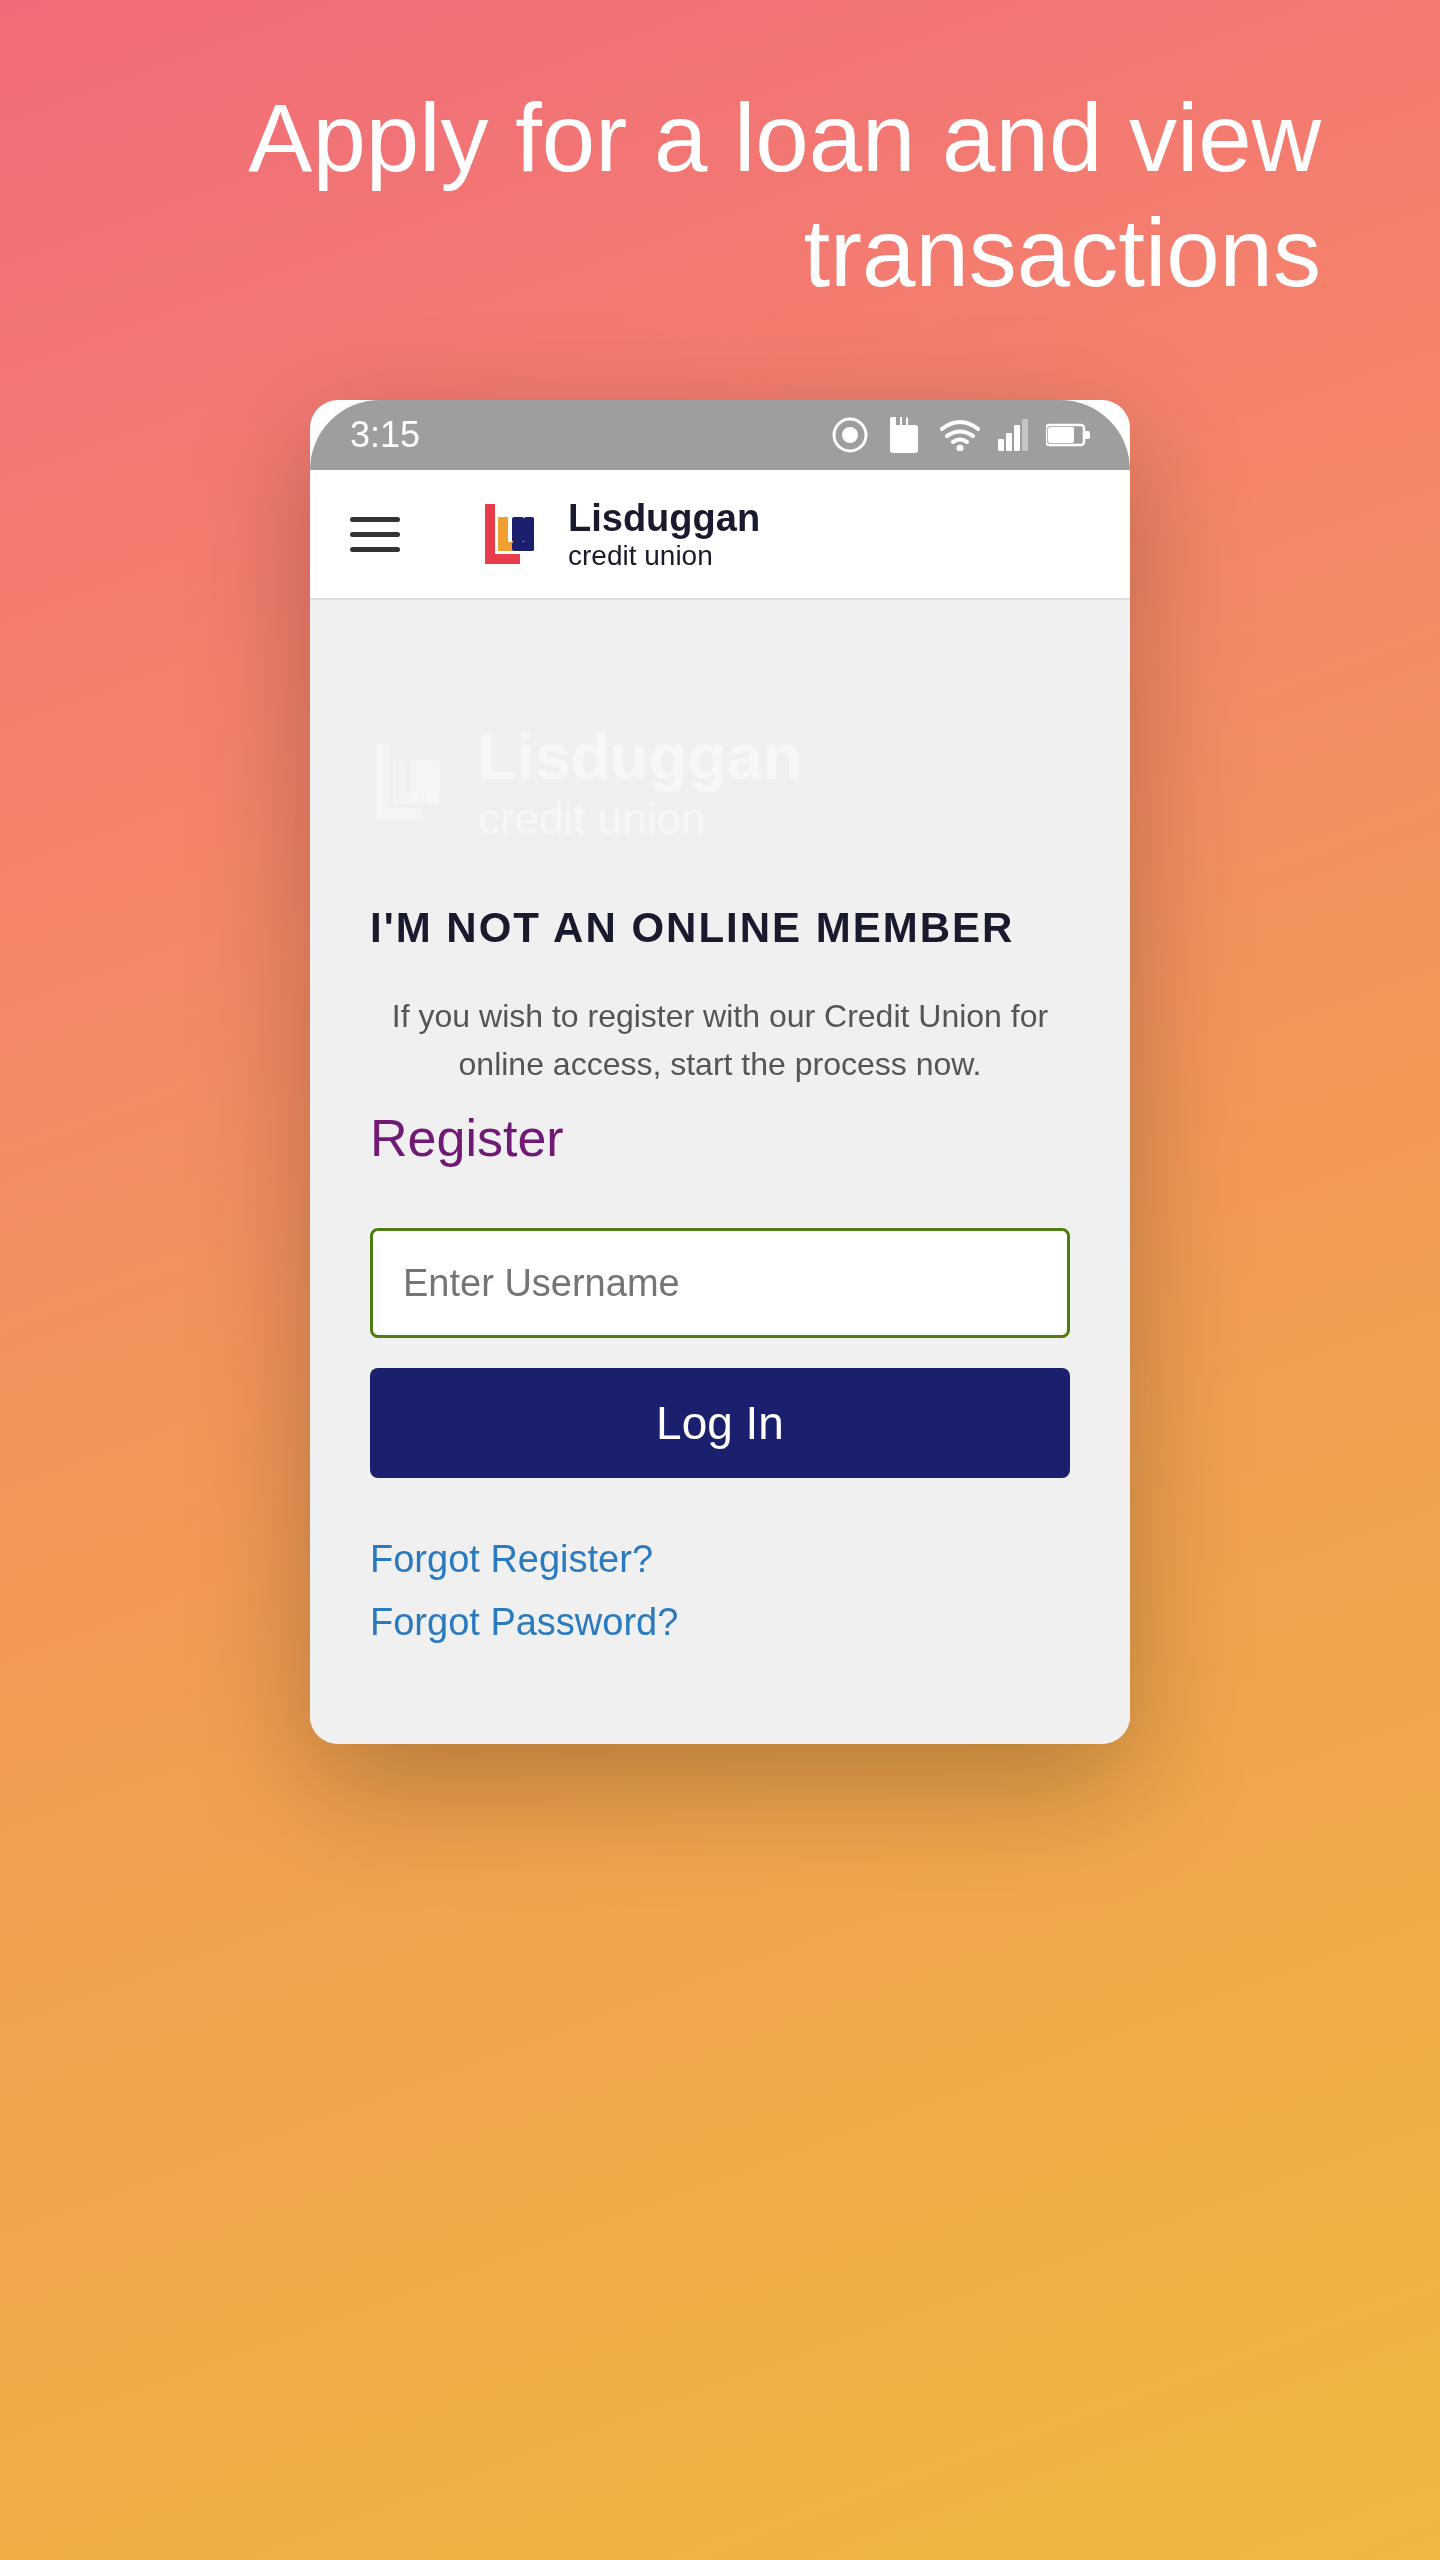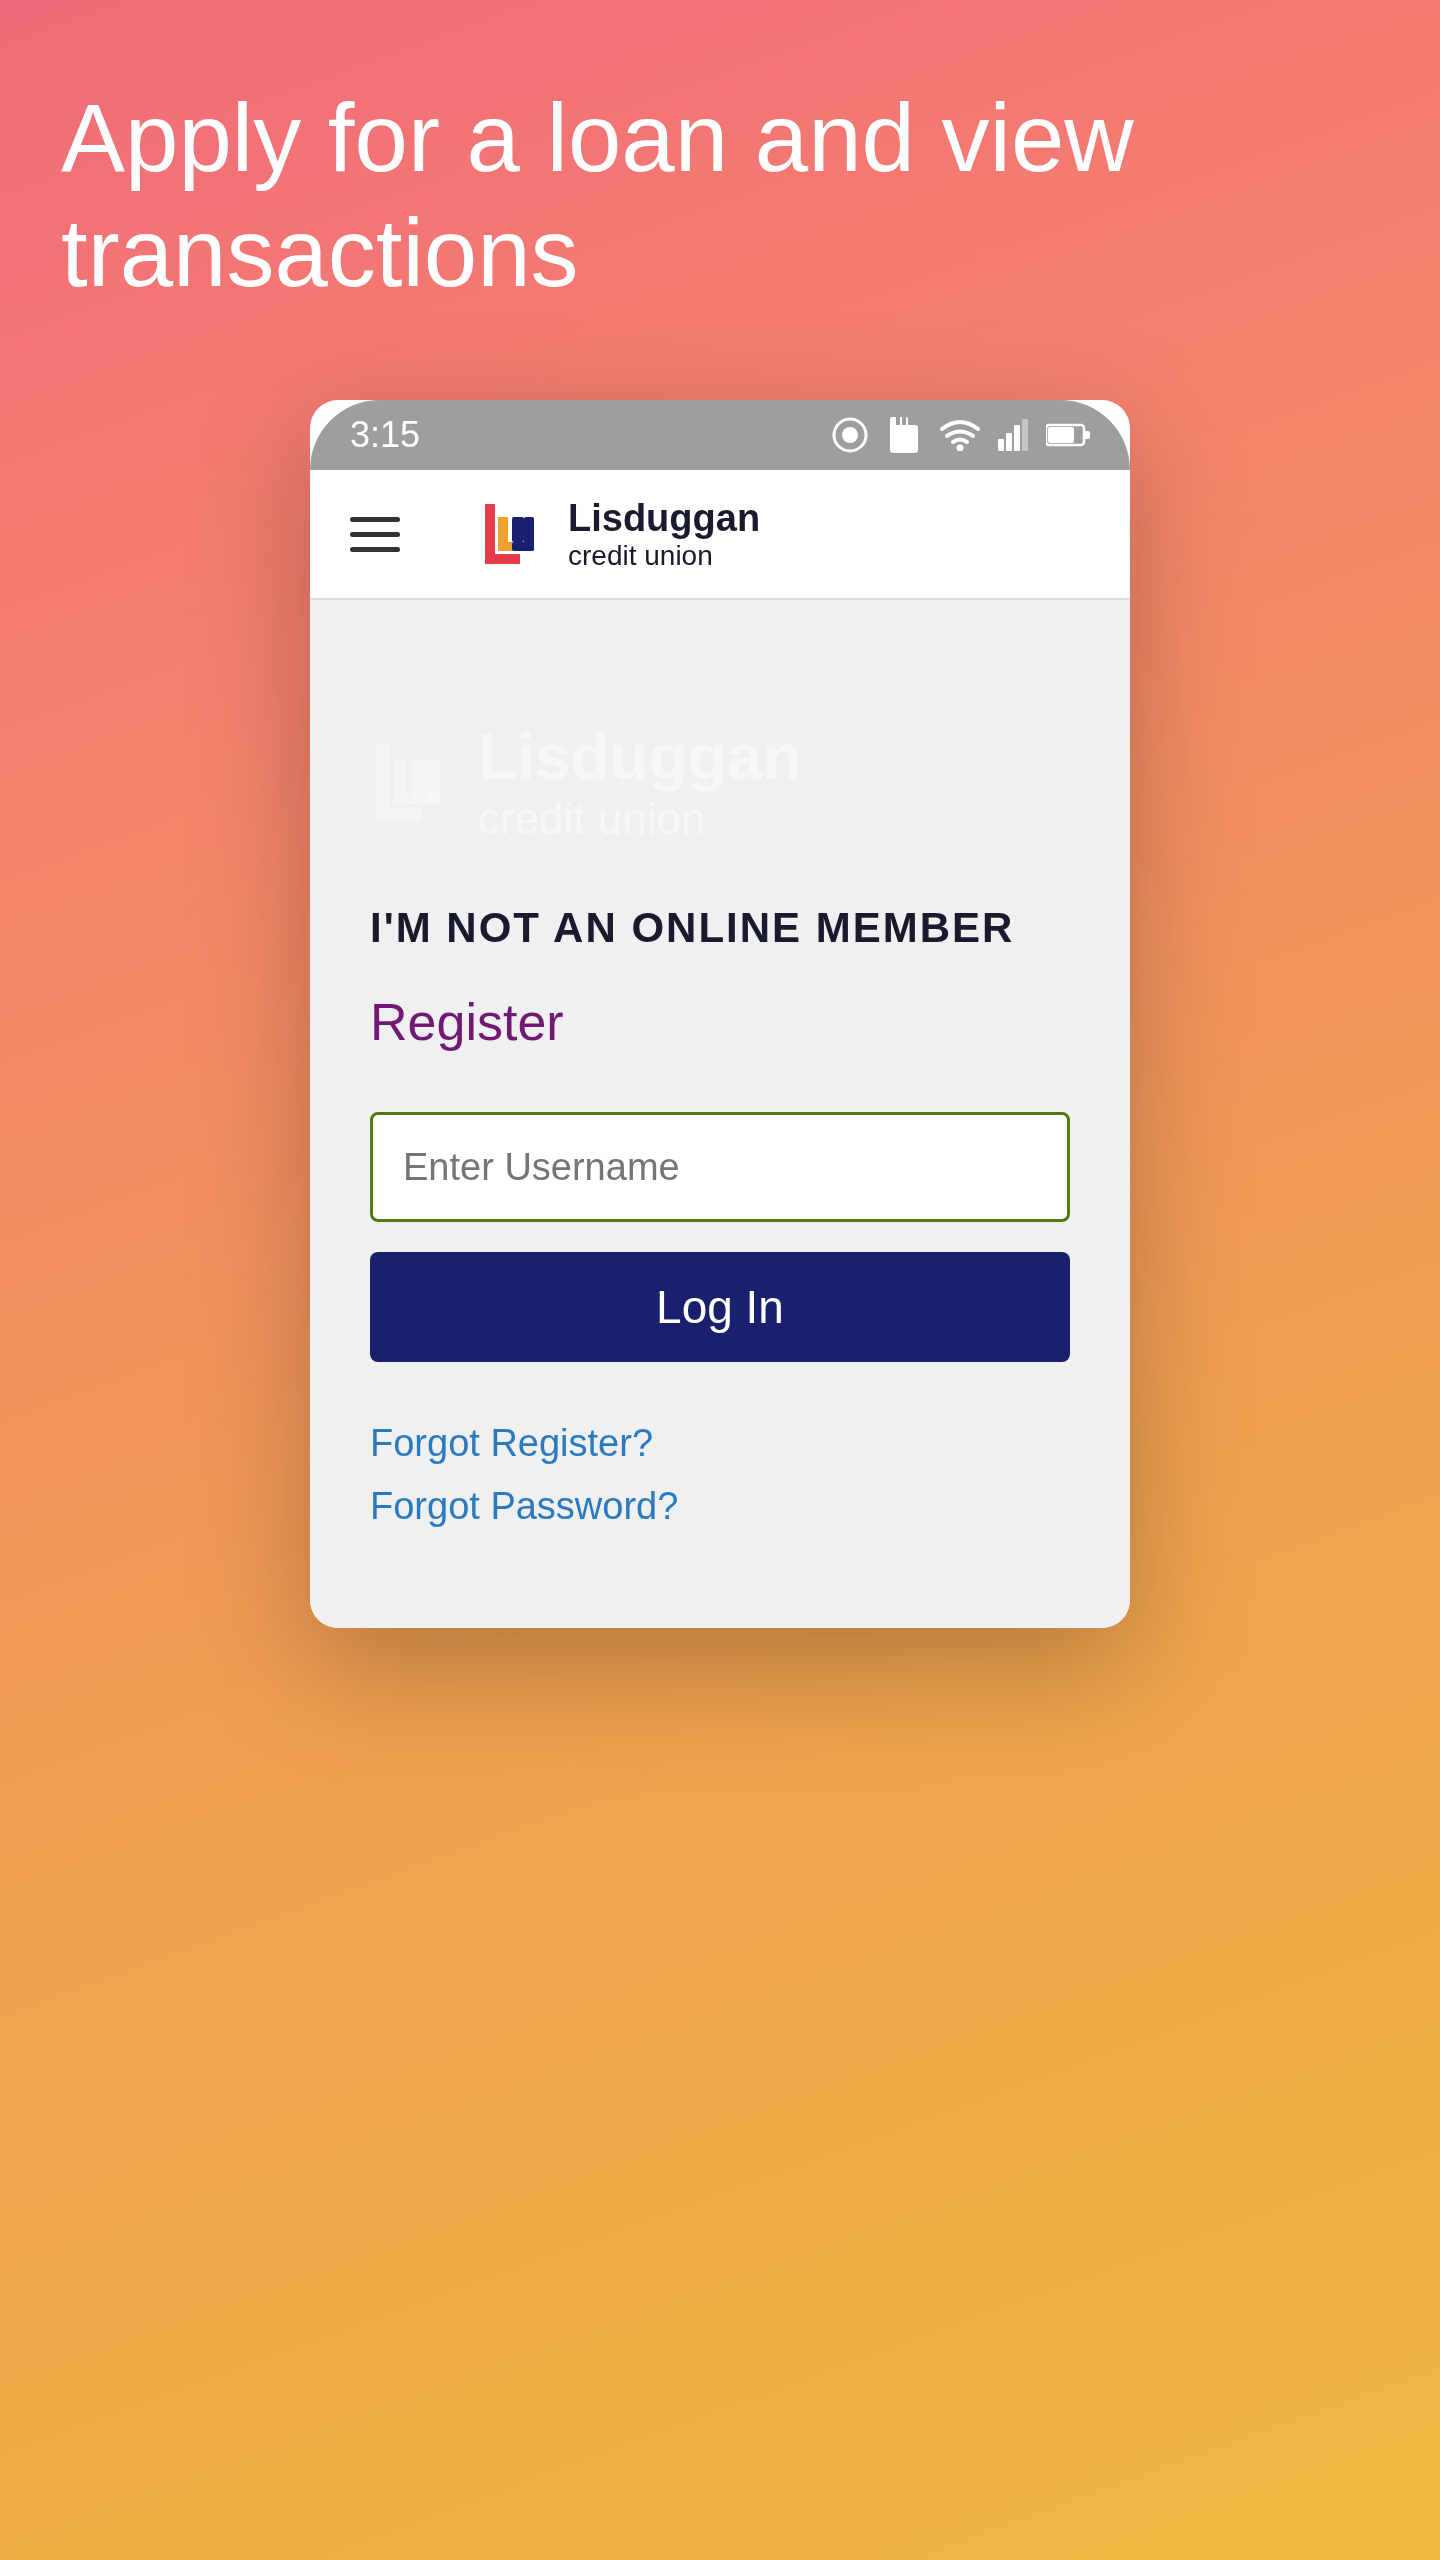--- a/index.html
+++ b/index.html
@@ -12,24 +12,24 @@
       display: flex;
       flex-direction: column;
       align-items: center;
       overflow: hidden;
     }
 
     .hero-text {
       color: white;
       font-size: 96px;
       font-weight: 400;
-      text-align: left;
+      text-align: right;
       margin-top: 80px;
       line-height: 1.2;
-      padding: 0 61px;
+      padding: 0 119px;
     }
 
     .phone-container {
       margin-top: 90px;
       width: 820px;
       background: white;
       border-radius: 28px;
       overflow: hidden;
       box-shadow: 0 40px 120px rgba(0,0,0,0.25);
       display: flex;
@@ -299,20 +299,21 @@
         </svg>
         <div style="display:flex;flex-direction:column;">
           <span class="watermark-name">Lisduggan</span>
           <span class="watermark-sub">credit union</span>
         </div>
       </div>
     </div>
 
     <p class="not-member-title">I'M NOT AN ONLINE MEMBER</p>
 
+    <p class="register-desc">If you wish to register with our Credit Union for online access, start the process now.</p>
 
     <p class="register-link">Register</p>
 
     <input class="username-input" type="text" placeholder="Enter Username" style="">
 
     <button class="login-button">Log In</button>
 
     <p class="forgot-link">Forgot Register?</p>
 
     <p class="forgot-link">Forgot Password?</p>

